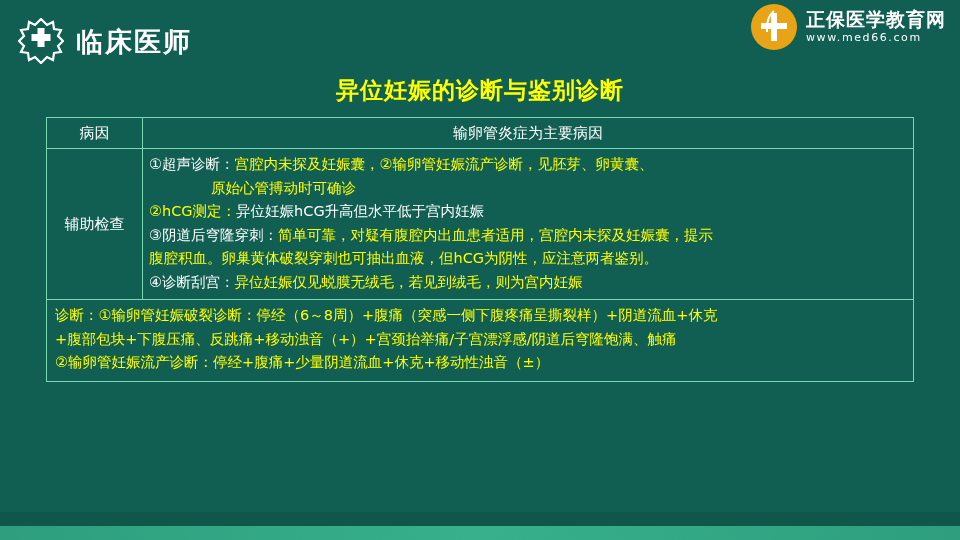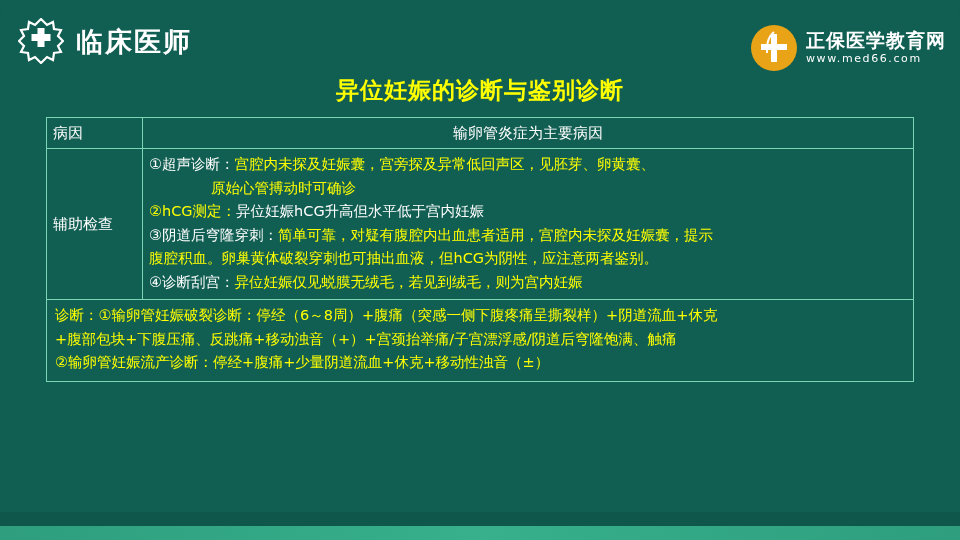--- a/index.html
+++ b/index.html
@@ -25,21 +25,21 @@
   .brand-left .wordmark {
     color: #ffffff;
     font-size: 27px;
     font-weight: bold;
     letter-spacing: 2px;
     line-height: 1;
   }
 
   
   .brand-right {
-    position: absolute; right: 14px; top: 25px;
+    position: absolute; right: 14px; top: 4px;
     display: flex; align-items: center; gap: 9px;
   }
   .brand-right .disc {
     width: 46px; height: 46px; border-radius: 50%;
     background: #E8A317;
     display: flex; align-items: center; justify-content: center;
   }
   .brand-right .disc svg { display: block; }
   .brand-right .rtext { display: flex; flex-direction: column; gap: 2px; }
   .brand-right .rtop {
@@ -73,21 +73,21 @@
   .tbl td {
     border: 1.2px solid #7BD6B4;
     padding: 3px 6px;
     vertical-align: middle;
     color: #ffffff;
     font-size: 14.5px;
     line-height: 1.62;
   }
   .tbl td.lbl {
     width: 96px;
-    text-align: left;
+    text-align: center;
     font-size: 15px;
     white-space: nowrap;
   }
   .tbl td.hdr-val { text-align: center; font-size: 15px; margin-left: 40px; }
   .tbl td.body { padding: 4px 6px 5px 6px; }
   .tbl td.full { padding: 4px 6px 6px 8px; }
 
   .y  { color: #FFFF00; }
   .w  { color: #ffffff; }
   .yu { color: #FFFF00; text-decoration: underline; text-underline-offset: 2px; }
@@ -139,21 +139,21 @@
       <tr>
         <td class="lbl">病因</td>
         <td class="hdr-val">输卵管炎症为主要病因</td>
       </tr>
 
 
       <tr>
         <td class="lbl">辅助检查</td>
         <td class="body">
           <span class="ln">
-            <span class="w">①超声诊断：</span><span class="y">宫腔内未探及妊娠囊，宫旁探及异常低回声区，见胚芽、卵黄囊、</span>
+            <span class="w">①超声诊断：</span><span class="y">宫腔内未探及妊娠囊，②输卵管妊娠流产诊断，见胚芽、卵黄囊、</span>
           </span>
           <span class="ln">
             <span class="indent"></span><span class="y">原始心管搏动时可确诊</span>
           </span>
           <span class="ln">
             <span class="y">②hCG测定：</span><span class="w">异位妊娠hCG升高但水平低于宫内妊娠</span>
           </span>
           <span class="ln">
             <span class="w">③阴道后穹隆穿刺：</span><span class="y">简单可靠，对疑有腹腔内出血患者适用，宫腔内未探及妊娠囊，提示</span>
           </span>

